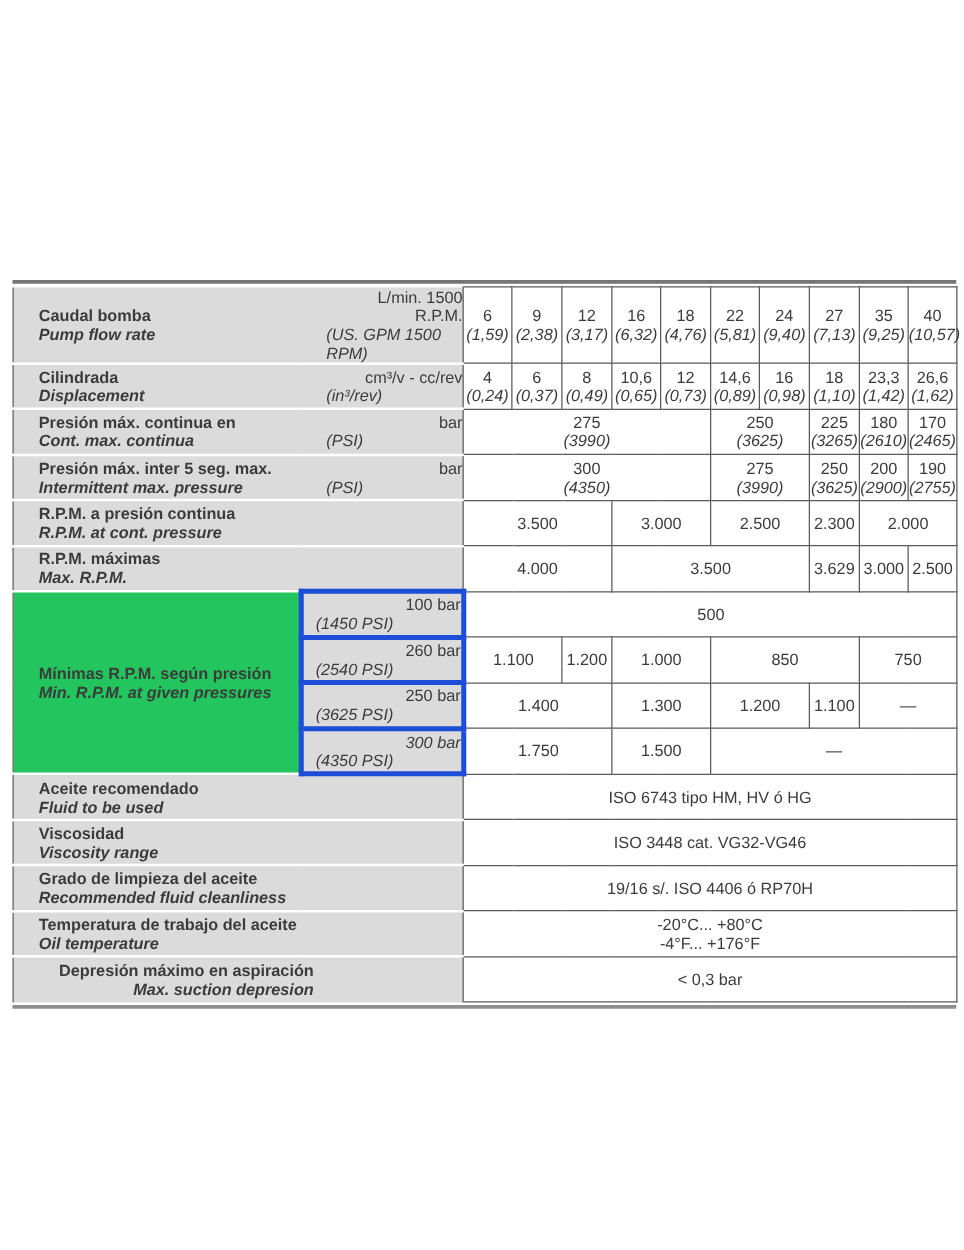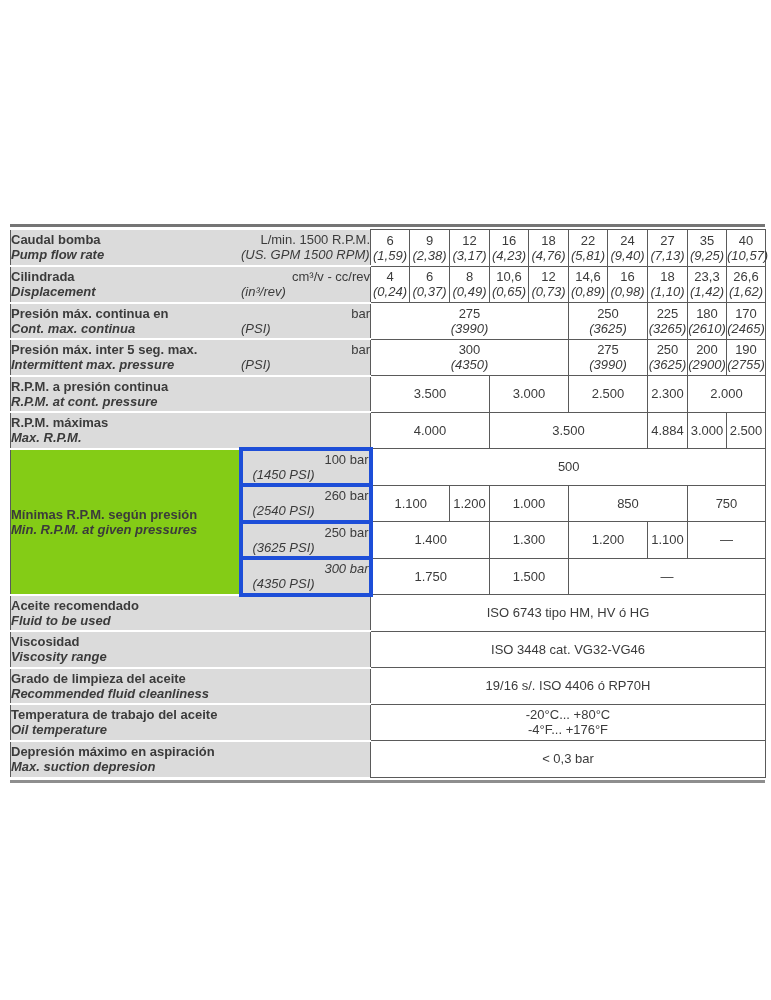--- a/index.html
+++ b/index.html
@@ -7,31 +7,31 @@
         font-family:"Liberation Sans","DejaVu Sans",sans-serif;color:#3b3b3b;}
   .tablewrap{position:absolute;left:10px;top:224px;width:755px;
              border-top:3px solid #757575;border-bottom:3px solid #8e8e8e;padding:2px 0;}
   table.spec{border-collapse:collapse;table-layout:fixed;width:755px;}
   table.spec td{vertical-align:middle;font-size:13px;line-height:15px;padding:0;}
   tr.r{height:36.5px;}
 
   
   td.lbl{background:#dbdbdb;border-left:1px solid #5a5a5a;border-right:1px solid #5a5a5a;
          border-bottom:2px solid #ffffff;}
-  td.lbl.last{border-bottom:none;}
+  td.lbl.last{border-bottom:none;text-align:right;}
   .lr{display:flex;align-items:center;}
-  .lmain{width:220px;flex:0 0 auto;}
+  .lmain{width:220px;padding-left:20px;flex:0 0 auto;}
   .lunits{padding-left:10px;flex:1 1 auto;}
   .es{font-weight:bold;display:block;}
   .en{font-weight:bold;font-style:italic;display:block;}
   .u1{display:block;text-align:right;}
   .u2{display:block;font-style:italic;}
 
   
-  td.glbl{background:#84cc16;border-left:1px solid #5a5a5a;border-right:1px solid #5a5a5a;
+  td.glbl{background:#22c55e;border-left:1px solid #5a5a5a;border-right:1px solid #5a5a5a;
           border-bottom:2px solid #ffffff;}
   td.sub{background:#dbdbdb;border:4px solid #1d4ed8;}
   td.sub .u1,td.sub .u2{padding-left:10px;}
   td.sub.it .u1{font-style:italic;}
 
   
   td.d{background:#ffffff;border:1px solid #5a5a5a;text-align:center;}
   .v{display:block;}
   .s{display:block;font-style:italic;}
 </style>
@@ -77,21 +77,21 @@
         <td class="d" colspan="1">
               <span class="v">9</span>
               <span class="s">(2,38)</span>
             </td>
         <td class="d" colspan="1">
               <span class="v">12</span>
               <span class="s">(3,17)</span>
             </td>
         <td class="d" colspan="1">
               <span class="v">16</span>
-              <span class="s">(4,23)</span>
+              <span class="s">(6,32)</span>
             </td>
         <td class="d" colspan="1">
               <span class="v">18</span>
               <span class="s">(4,76)</span>
             </td>
         <td class="d" colspan="1">
               <span class="v">22</span>
               <span class="s">(5,81)</span>
             </td>
         <td class="d" colspan="1">
@@ -272,21 +272,21 @@
             </div>
           </div>
         </td>
         <td class="d" colspan="3">
               <span class="v">4.000</span>
             </td>
         <td class="d" colspan="4">
               <span class="v">3.500</span>
             </td>
         <td class="d" colspan="1">
-              <span class="v">4.884</span>
+              <span class="v">3.629</span>
             </td>
         <td class="d" colspan="1">
               <span class="v">3.000</span>
             </td>
         <td class="d" colspan="1">
               <span class="v">2.500</span>
             </td>
       </tr>
 
       <tr class="r">

